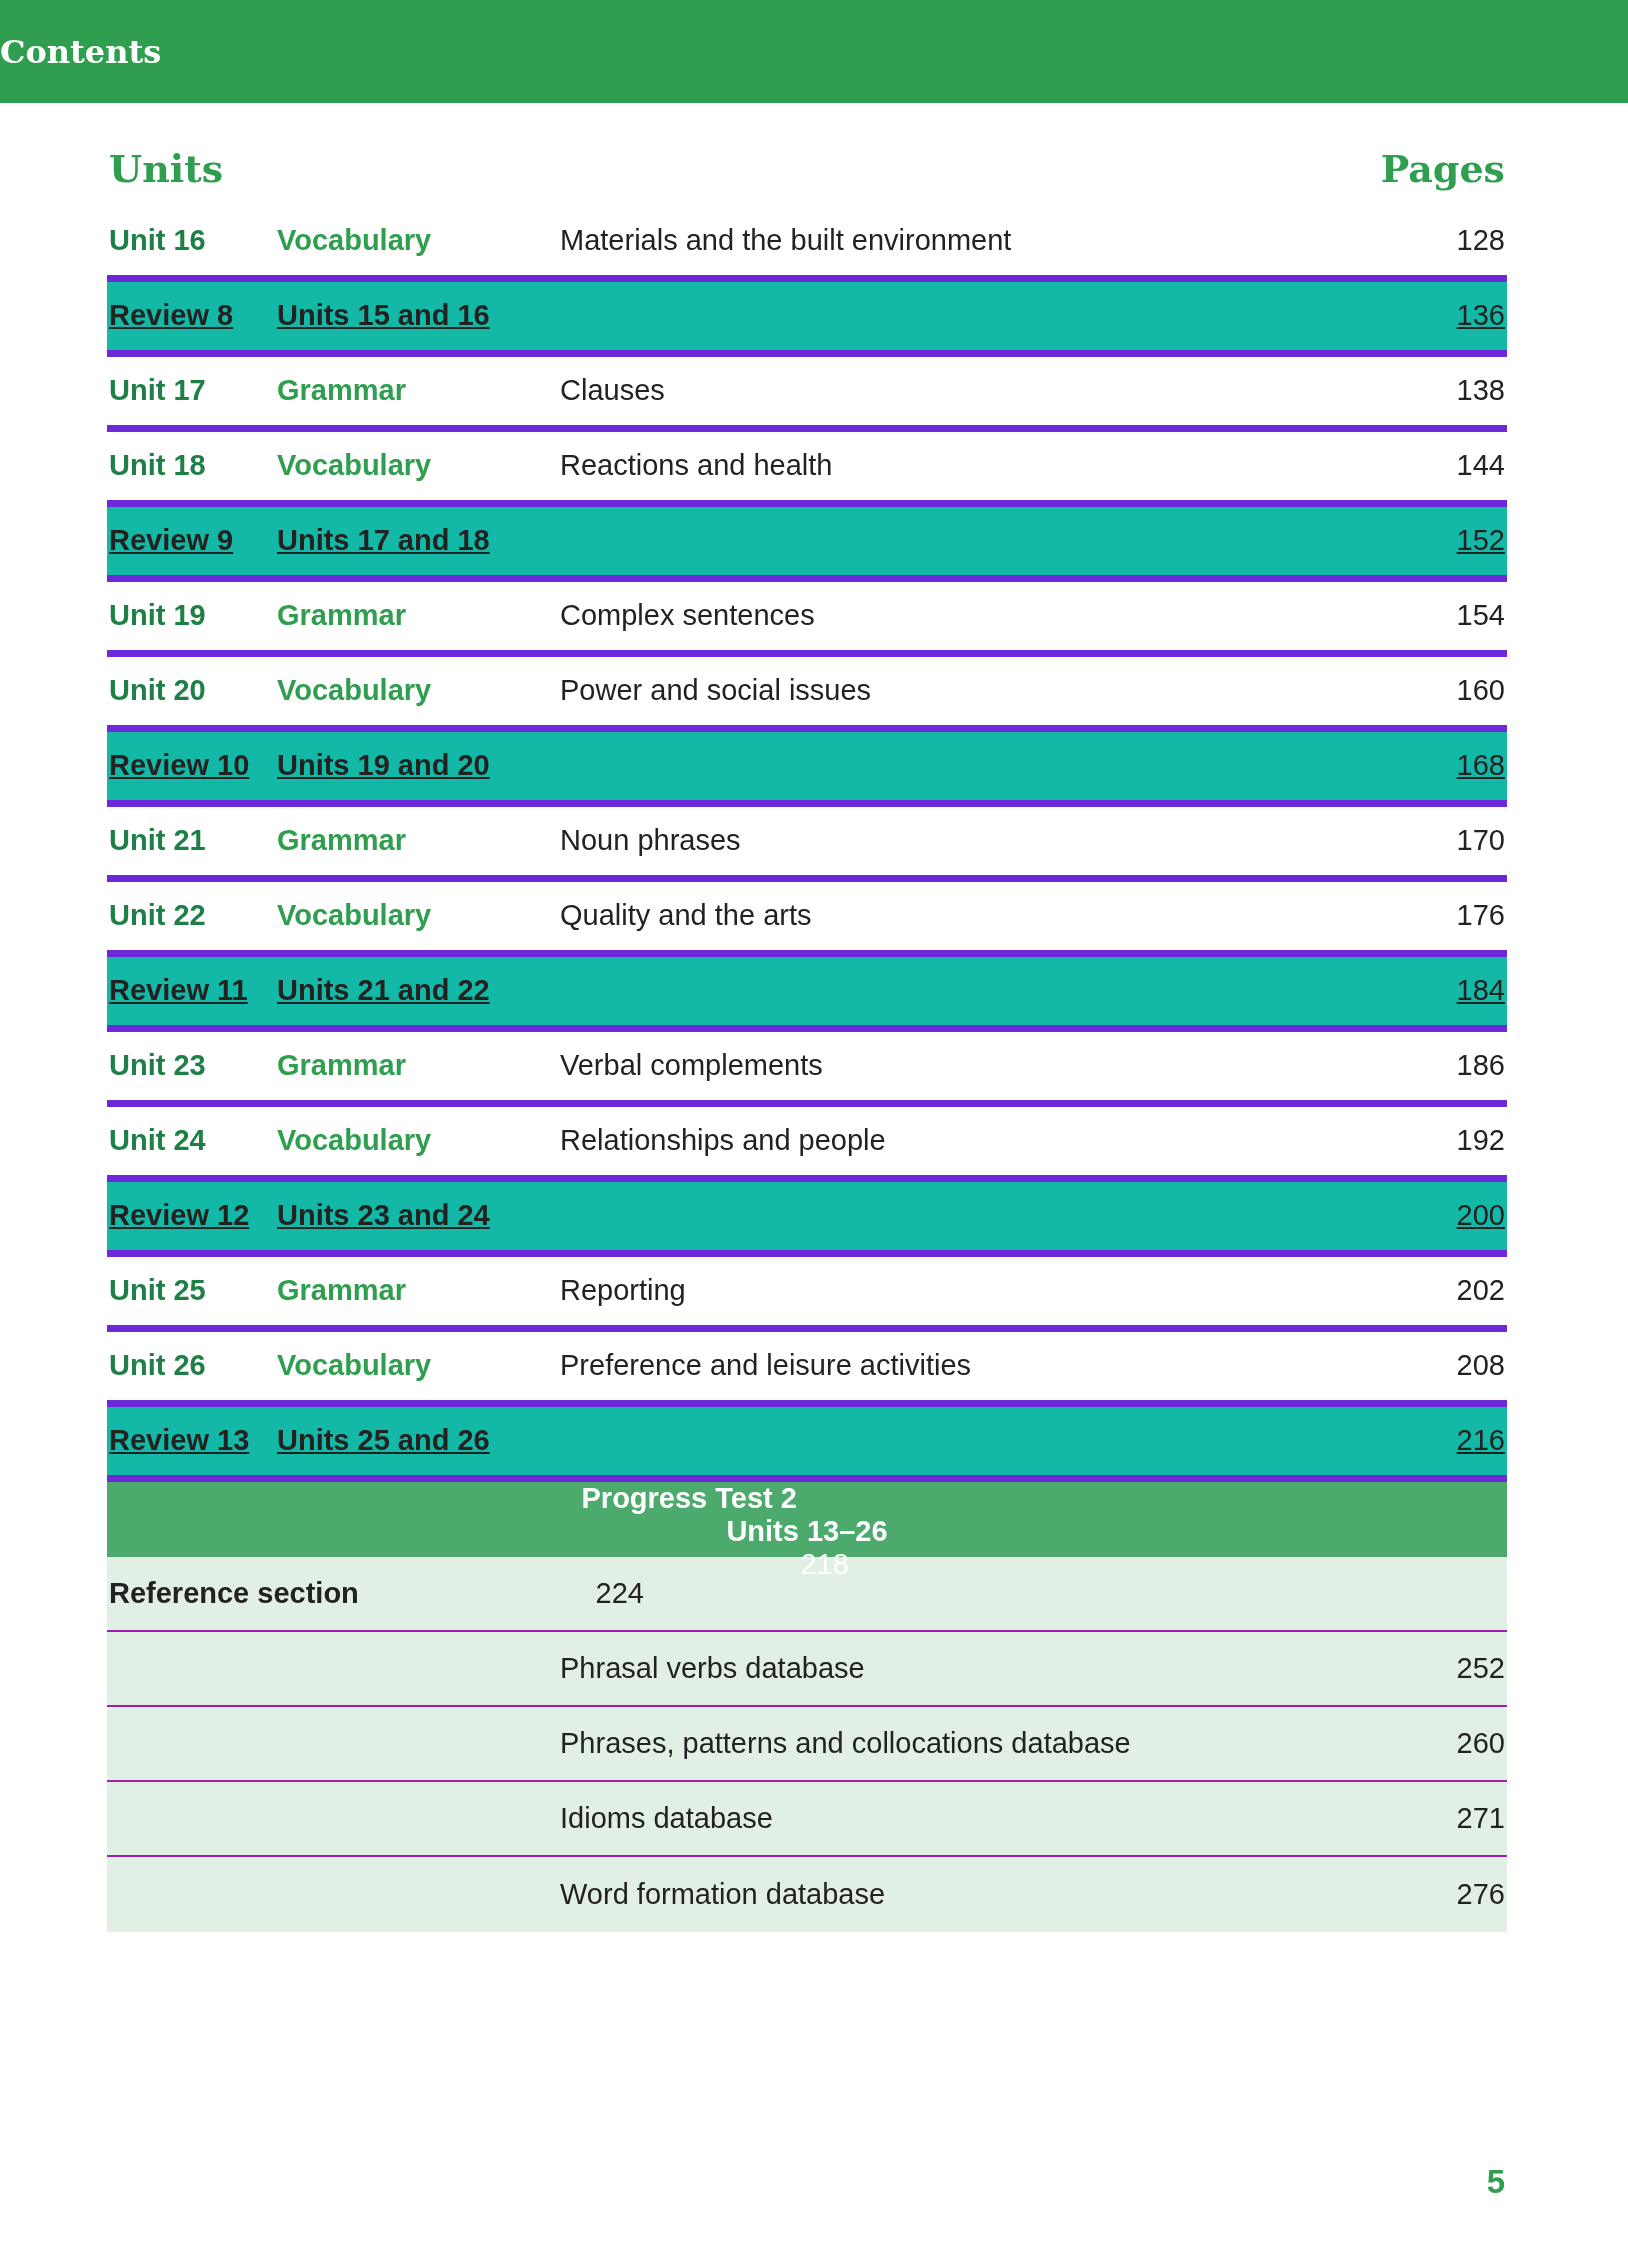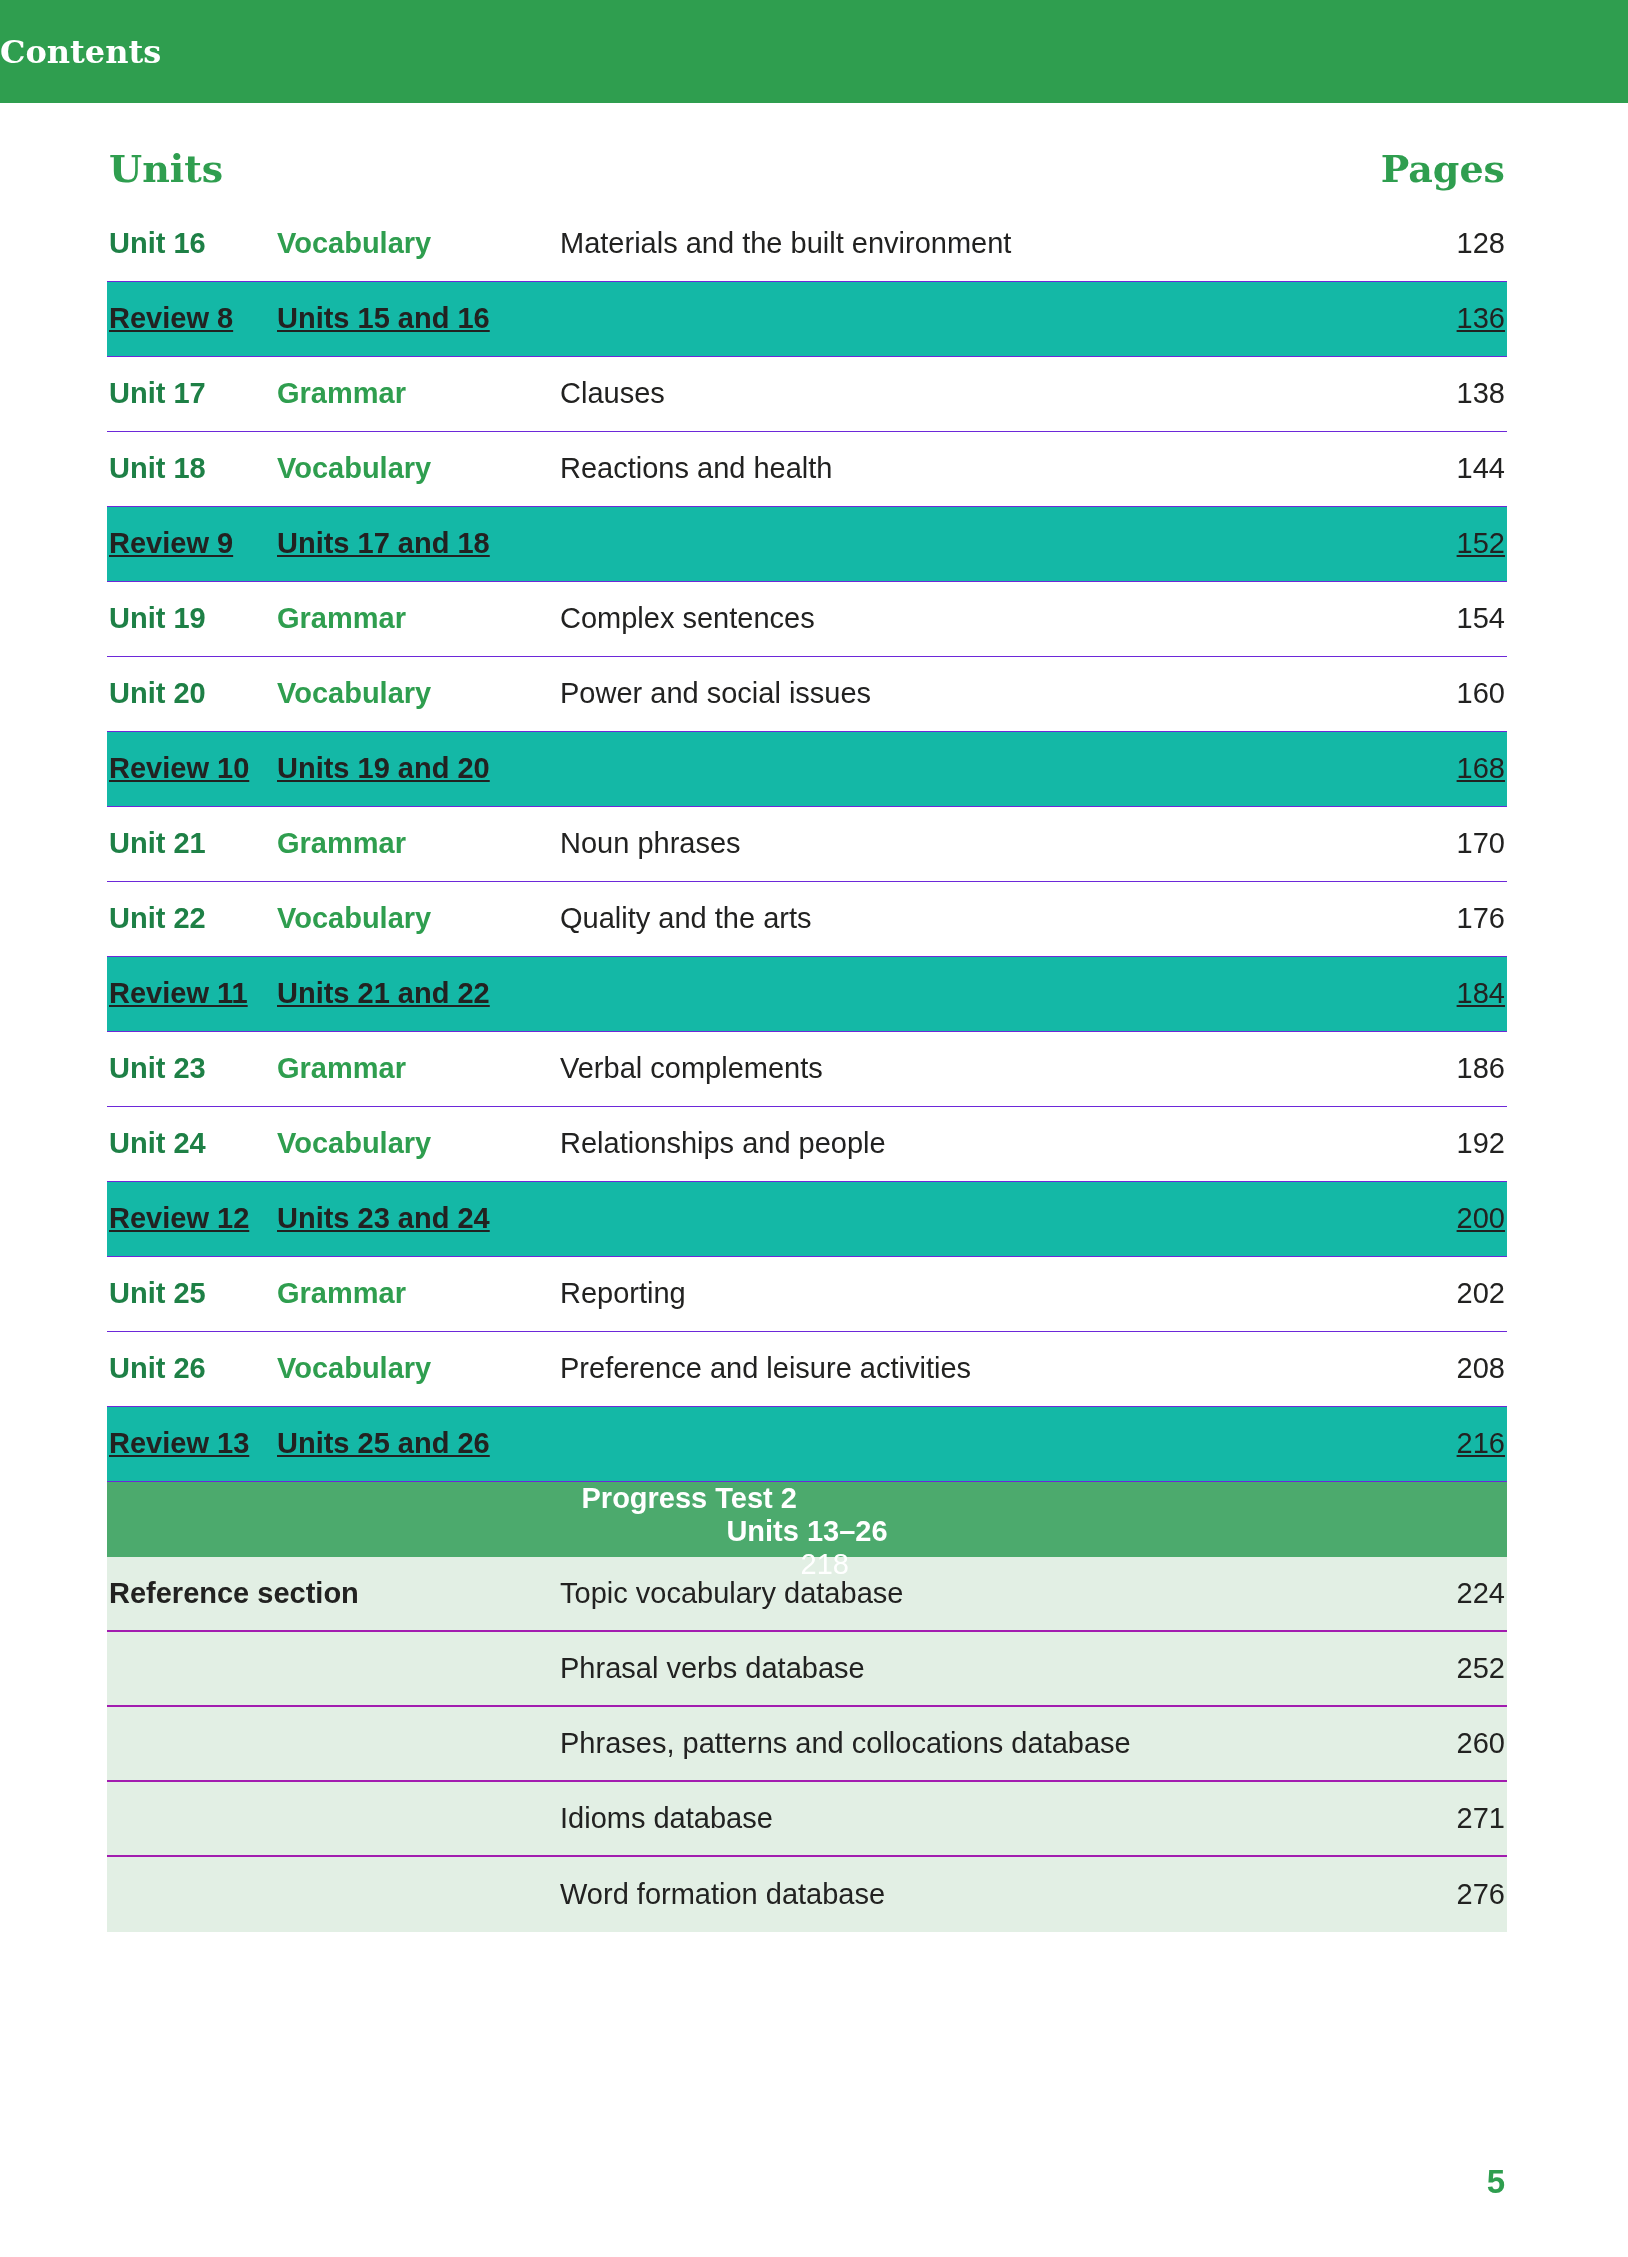--- a/index.html
+++ b/index.html
@@ -37,21 +37,21 @@
   .col-head .hd {
     font-family: "DejaVu Serif", serif;
     font-weight: bold;
     font-size: 38px;
     color: #2f9e4f;
   }
   .toc { width: 100%; }
   .row {
     display: flex; align-items: center;
     height: 75px;
-    border-bottom: 1px solid #6d28d9;
+    border-bottom: 7px solid #6d28d9;
     font-size: 29px;
     box-sizing: border-box;
     padding: 0 2px;
   }
   .left { display: flex; width: 451px; flex: 0 0 auto; align-items: center; }
   .c1 { width: 168px; flex: 0 0 auto; font-weight: bold; }
   .c1.wide { width: 451px; }
   .c2 { flex: 1; font-weight: bold; }
   .c3 { flex: 1; }
   .c4 { width: 84px; flex: 0 0 auto; text-align: right; }
@@ -231,21 +231,20 @@
         <span class="c3"></span>
         <span class="c4">216</span>
       </div>
       <div class="row progress">
         <span class="c1 wide">Progress Test 2</span>
         <span class="c3">Units 13–26</span>
         <span class="c4">218</span>
       </div>
       <div class="row ref-head">
         <span class="c1 wide">Reference section</span>
-        <span class="c3">Topic vocabulary database</span>
         <span class="c4">224</span>
       </div>
       <div class="row ref">
         <span class="c1 wide"></span>
         <span class="c3">Phrasal verbs database</span>
         <span class="c4">252</span>
       </div>
       <div class="row ref">
         <span class="c1 wide"></span>
         <span class="c3">Phrases, patterns and collocations database</span>

